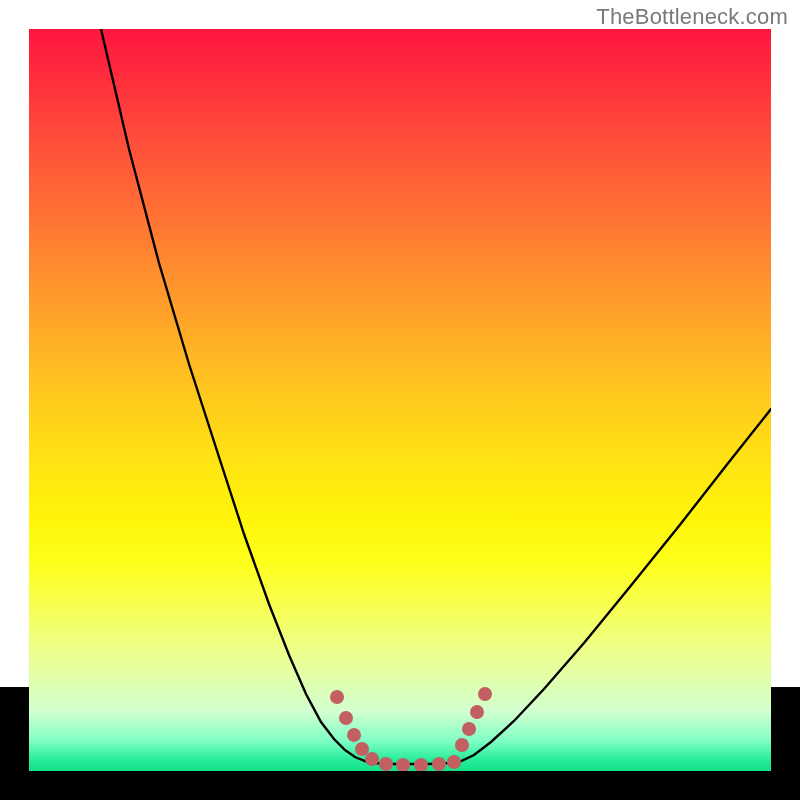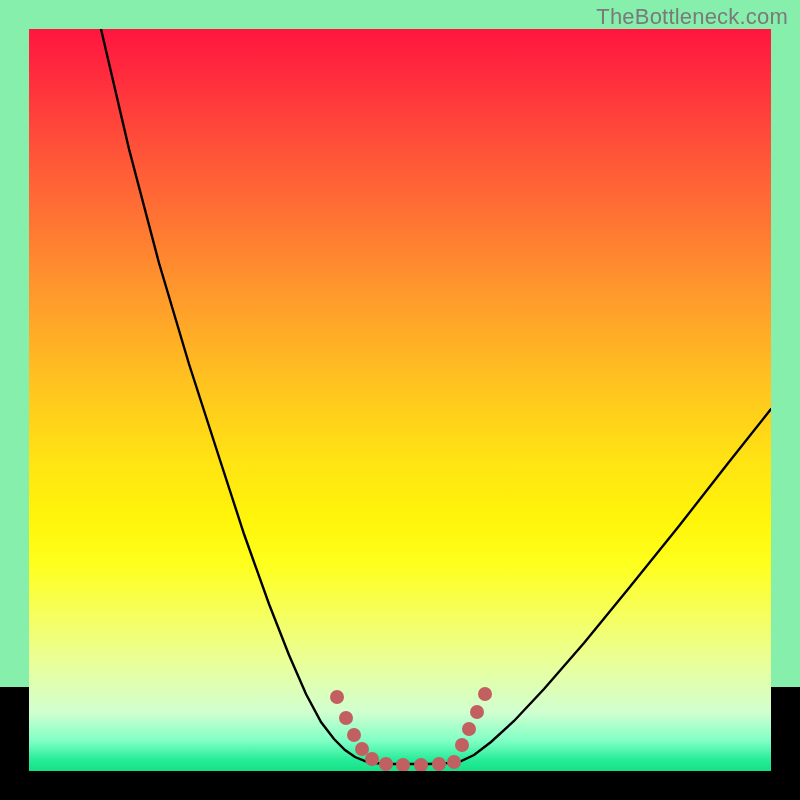--- a/index.html
+++ b/index.html
@@ -8,21 +8,21 @@
     width: 800px;
     height: 800px;
     background: #000;
     overflow: hidden;
     font-family: Arial, Helvetica, sans-serif;
   }
   .frame {
     position: absolute;
     left: 0; top: 0;
     width: 800px; height: 687px;
-    background: #86efac;
+    background: #ffffff;
   }
   .watermark {
     position: absolute;
     top: 4px;
     right: 12px;
     color: #7a7a7a;
     font-size: 22px;
     font-weight: 500;
     letter-spacing: 0.2px;
     z-index: 10;

